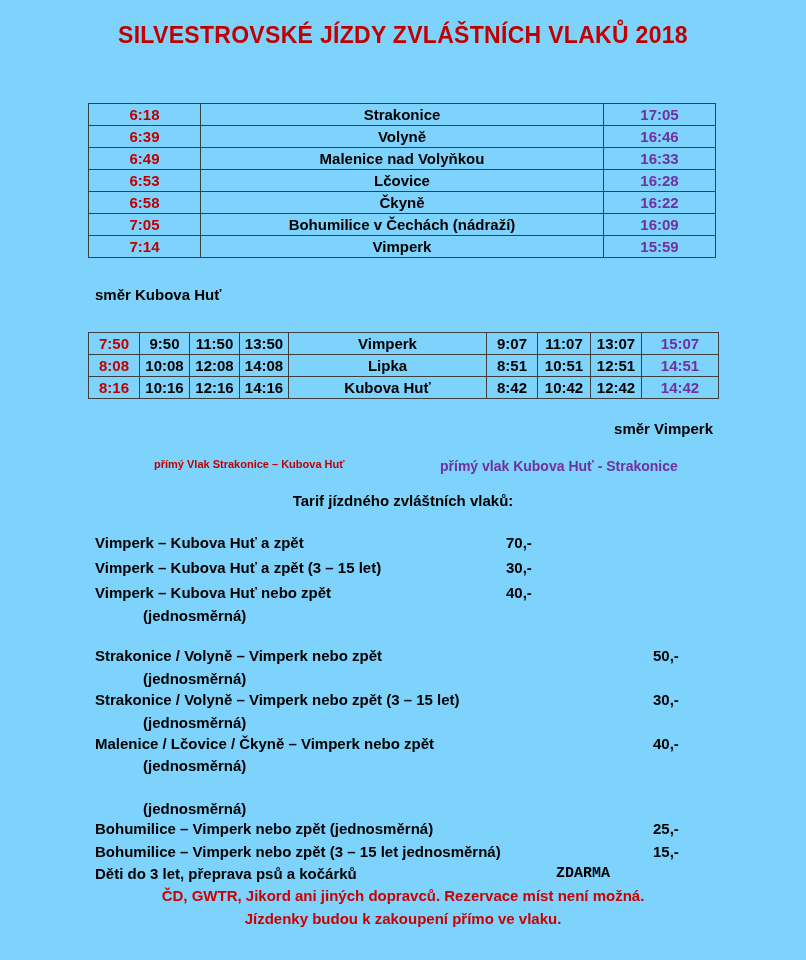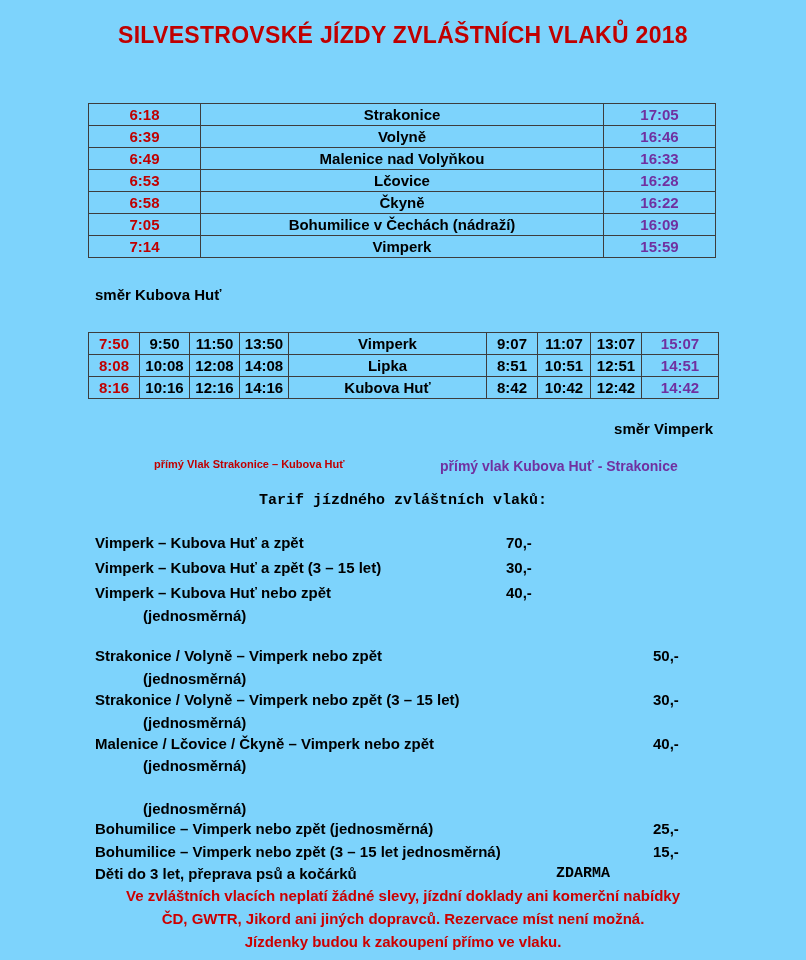--- a/index.html
+++ b/index.html
@@ -68,21 +68,20 @@
     position: absolute;
     top: 458px; left: 440px;
     font-size: 14px;
     color: #7030a0;
   }
   .tariff-heading {
     position: absolute;
     top: 492px; left: 0; width: 806px;
     text-align: center;
     font-size: 15px;
-    font-family: Liberation Mono, monospace;
   }
   .tariff {
     position: absolute;
     top: 528px; left: 95px;
     width: 640px; height: 360px;
     font-size: 15px;
   }
   .tariff-line { position: absolute; left: 0; width: 640px; height: 22px; line-height: 22px; white-space: nowrap; }
   .t-label { position: absolute; left: 0; }
   .t-label.indent { left: 48px; }
@@ -257,18 +256,17 @@
       <span class="t-label">Bohumilice – Vimperk nebo zpět (3 – 15 let jednosměrná)</span>
       <span class="t-price p2">15,-</span>
     </div>
     <div class="tariff-line" style="top:335px">
       <span class="t-label">Děti do 3 let, přeprava psů a kočárků</span>
       <span class="t-price pz">ZDARMA</span>
     </div>
   </div>
 
   <div class="footer">
-    <div>Ve zvláštních vlacích neplatí žádné slevy, jízdní doklady ani komerční nabídky</div>
     <div>ČD, GWTR, Jikord ani jiných dopravců. Rezervace míst není možná.</div>
     <div>Jízdenky budou k zakoupení přímo ve vlaku.</div>
   </div>
 
 </div>
 
 </body></html>

